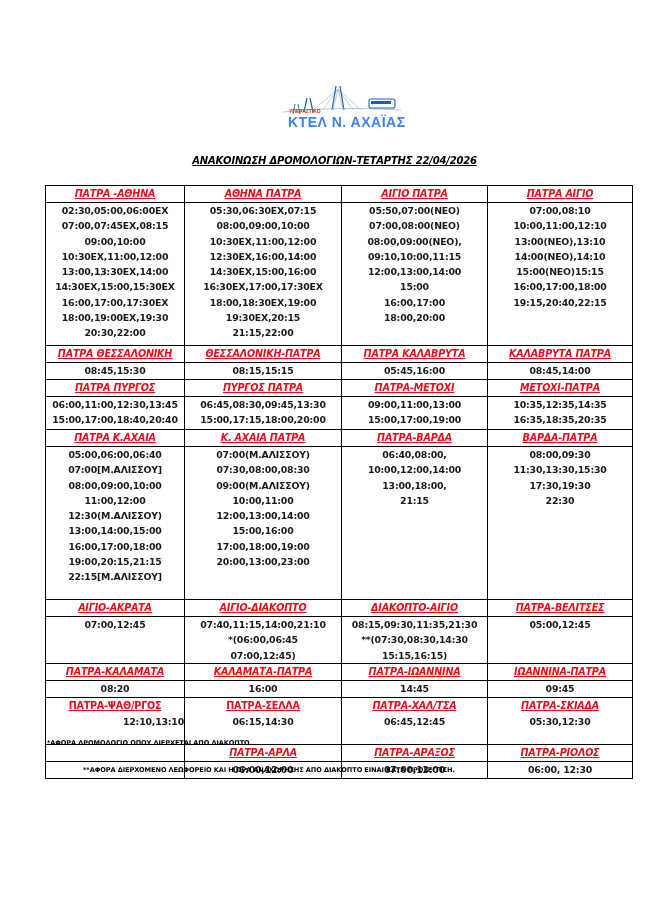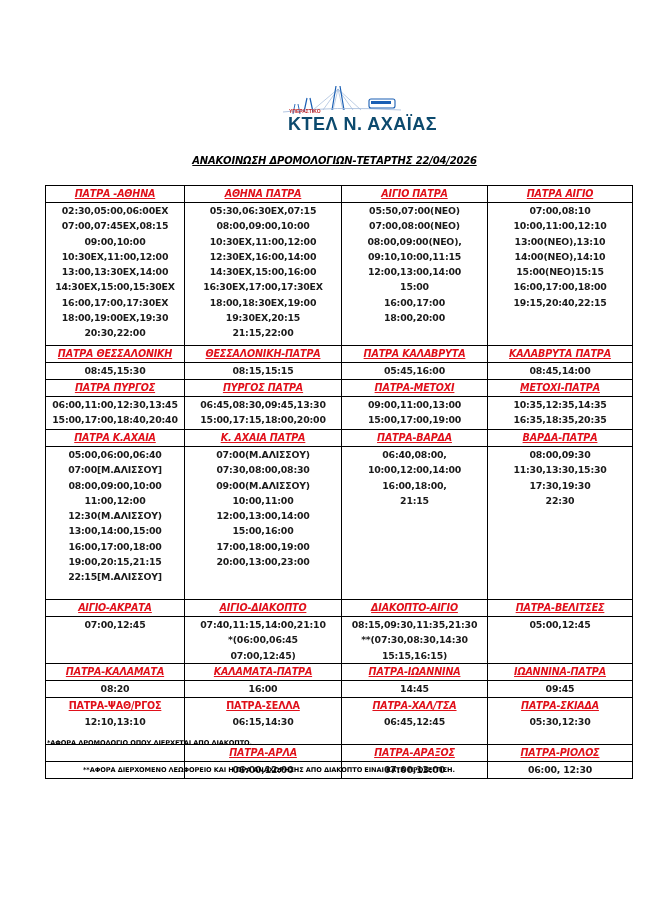--- a/index.html
+++ b/index.html
@@ -1,18 +1,18 @@
 <!DOCTYPE html>
 <html><head>
 <meta charset="utf-8">
 <style>
   html, body { margin:0; padding:0; background:#ffffff; }
   body { width:669px; height:915px; position:relative; font-family:"Liberation Sans", sans-serif; overflow:hidden; }
   .logo { position:absolute; left:283px; top:84px; width:118px; height:50px; }
-  .logo-text { position:absolute; left:288px; top:114px; font-family:"Liberation Sans", sans-serif; font-weight:bold; font-size:18px; color:#0c4a6e; letter-spacing:0.5px; white-space:nowrap; }
+  .logo-text { position:absolute; left:288px; top:114px; font-family:"Liberation Sans", sans-serif; font-weight:bold; font-size:14px; color:#3b82f6; letter-spacing:0.5px; white-space:nowrap; }
   .logo-small { position:absolute; left:289px; top:108px; font-size:5px; color:#c62828; font-weight:bold; white-space:nowrap; }
   .title { position:absolute; left:0; width:669px; top:155px; text-align:center; font-family:"DejaVu Sans", sans-serif; font-weight:bold; font-style:italic; font-size:10px; color:#000; text-decoration:underline; letter-spacing:-0.2px; }
   table.sched { position:absolute; left:45px; top:185px; width:587px; border-collapse:collapse; table-layout:fixed; }
   table.sched td { border-left:1.3px solid #000; border-right:1.3px solid #000; text-align:center; vertical-align:top; padding:0; font-family:"DejaVu Sans", sans-serif; font-weight:bold; font-size:9.4px; line-height:15.3px; color:#1a1a1a; letter-spacing:-0.2px; }
   table.sched tr.hb td { border-top:1.3px solid #000; }
   table.sched tr.bb td { border-bottom:1.3px solid #000; }
   .hd { color:#e0101a; font-style:italic; text-decoration:underline; font-size:9.6px; white-space:nowrap; }
   .hd.up { font-style:normal; }
   .hdcell { height:16px; }
   .footnote { position:absolute; left:47px; font-family:"DejaVu Sans", sans-serif; font-weight:bold; font-size:6.6px; color:#000; white-space:nowrap; letter-spacing:-0.1px; }
@@ -163,21 +163,21 @@
           <div>09:00(Μ.ΑΛΙΣΣΟΥ)</div>
           <div>10:00,11:00</div>
           <div>12:00,13:00,14:00</div>
           <div>15:00,16:00</div>
           <div>17:00,18:00,19:00</div>
           <div>20:00,13:00,23:00</div>
         </td>
         <td style="height: 152px;">
           <div>06:40,08:00,</div>
           <div>10:00,12:00,14:00</div>
-          <div>16:00,18:00,</div>
+          <div>13:00,18:00,</div>
           <div>21:15</div>
         </td>
         <td style="height: 152px;">
           <div>08:00,09:30</div>
           <div>11:30,13:30,15:30</div>
           <div>17:30,19:30</div>
           <div>22:30</div>
         </td>
       </tr>
       <tr class="hb bb">
@@ -224,21 +224,21 @@
           <div>09:45</div>
         </td>
       </tr>
       <tr>
         <td class="hdcell"><span class="hd up">ΠΑΤΡΑ-ΨΑΘ/ΡΓΟΣ</span></td>
         <td class="hdcell"><span class="hd up">ΠΑΤΡΑ-ΣΕΛΛΑ</span></td>
         <td class="hdcell"><span class="hd">ΠΑΤΡΑ-ΧΑΛ/ΤΣΑ</span></td>
         <td class="hdcell"><span class="hd">ΠΑΤΡΑ-ΣΚΙΑΔΑ</span></td>
       </tr>
       <tr class="bb">
-        <td style="height: 30px;">
+        <td style="height: 30px; text-align: right;">
           <div>12:10,13:10</div>
         </td>
         <td style="height: 30px;">
           <div>06:15,14:30</div>
         </td>
         <td style="height: 30px;">
           <div>06:45,12:45</div>
         </td>
         <td style="height: 30px;">
           <div>05:30,12:30</div>

